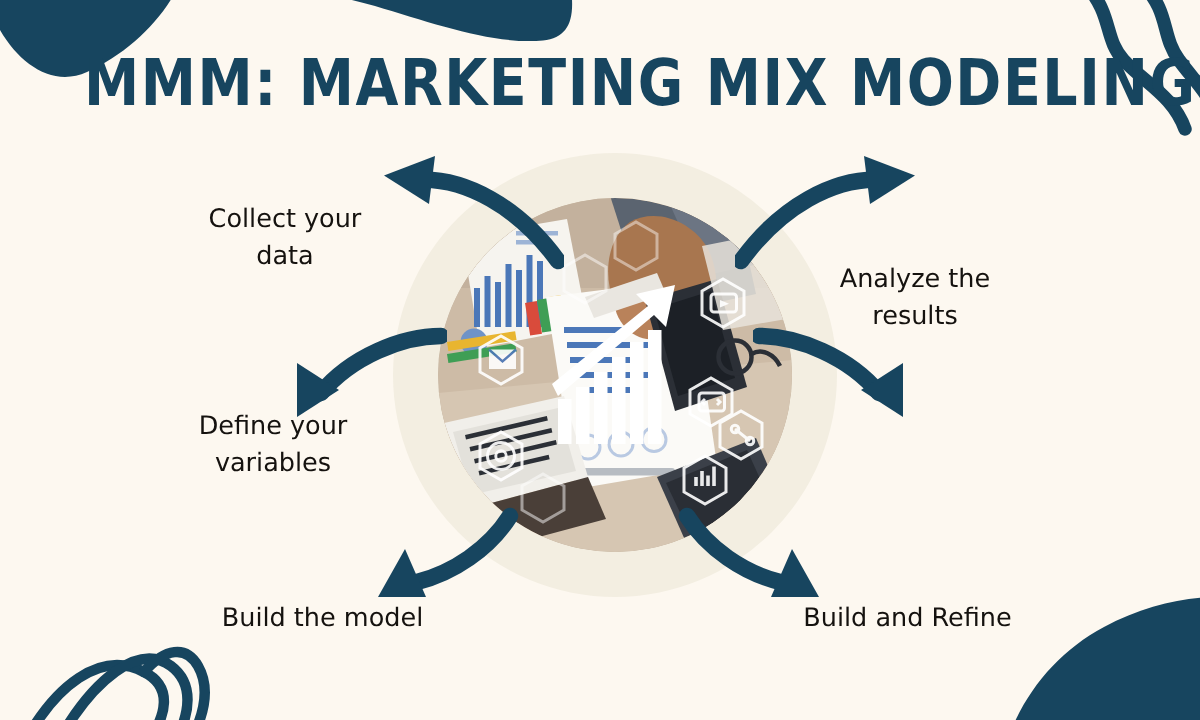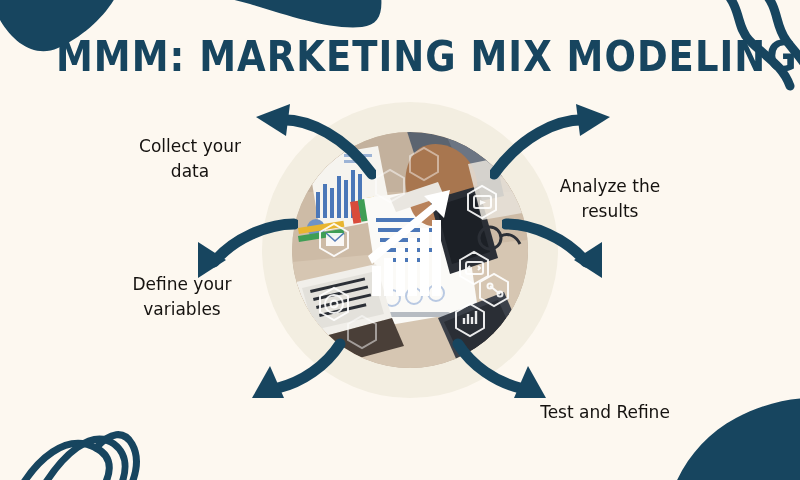--- a/index.html
+++ b/index.html
@@ -306,20 +306,21 @@
     <path d="M12 8 C26 30, 50 46, 74 52" fill="none" stroke="#17455f" stroke-width="11" stroke-linecap="round"></path>
     <path d="M100 62 L82 30 L68 62 Z" fill="#17455f"></path>
   </svg>
 
   <div class="step-label" id="label-collect">Collect your
 data</div>
 
   <div class="step-label" id="label-define">Define your
 variables</div>
 
+  <div class="step-label" id="label-build">Build the model</div>
 
   <div class="step-label" id="label-analyze">Analyze the
 results</div>
 
 
-  <div class="step-label" id="label-test">Test and Refine</div>
+  <div class="step-label" id="label-test">Build and Refine</div>
 
 </div>
 
 </body></html>

